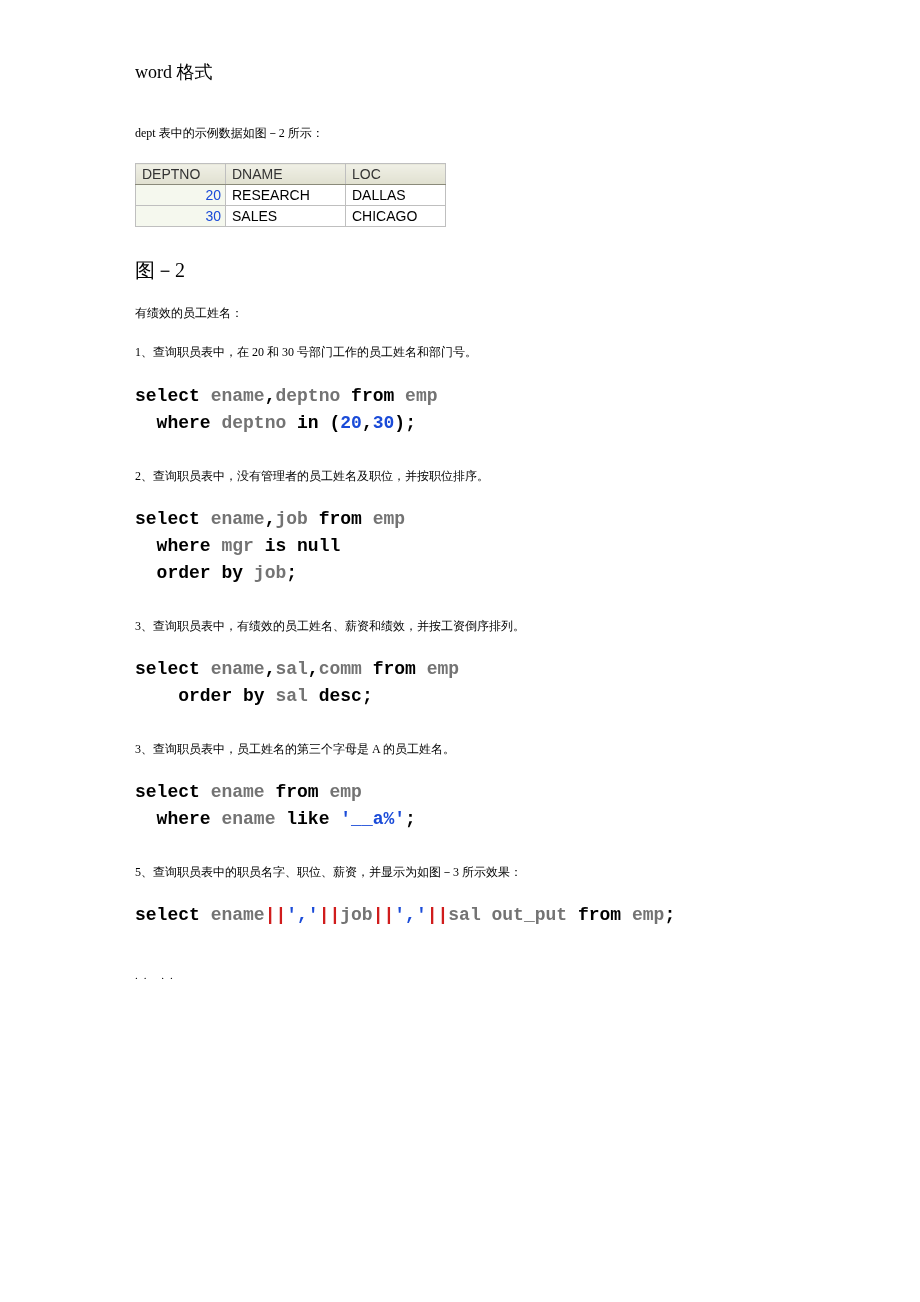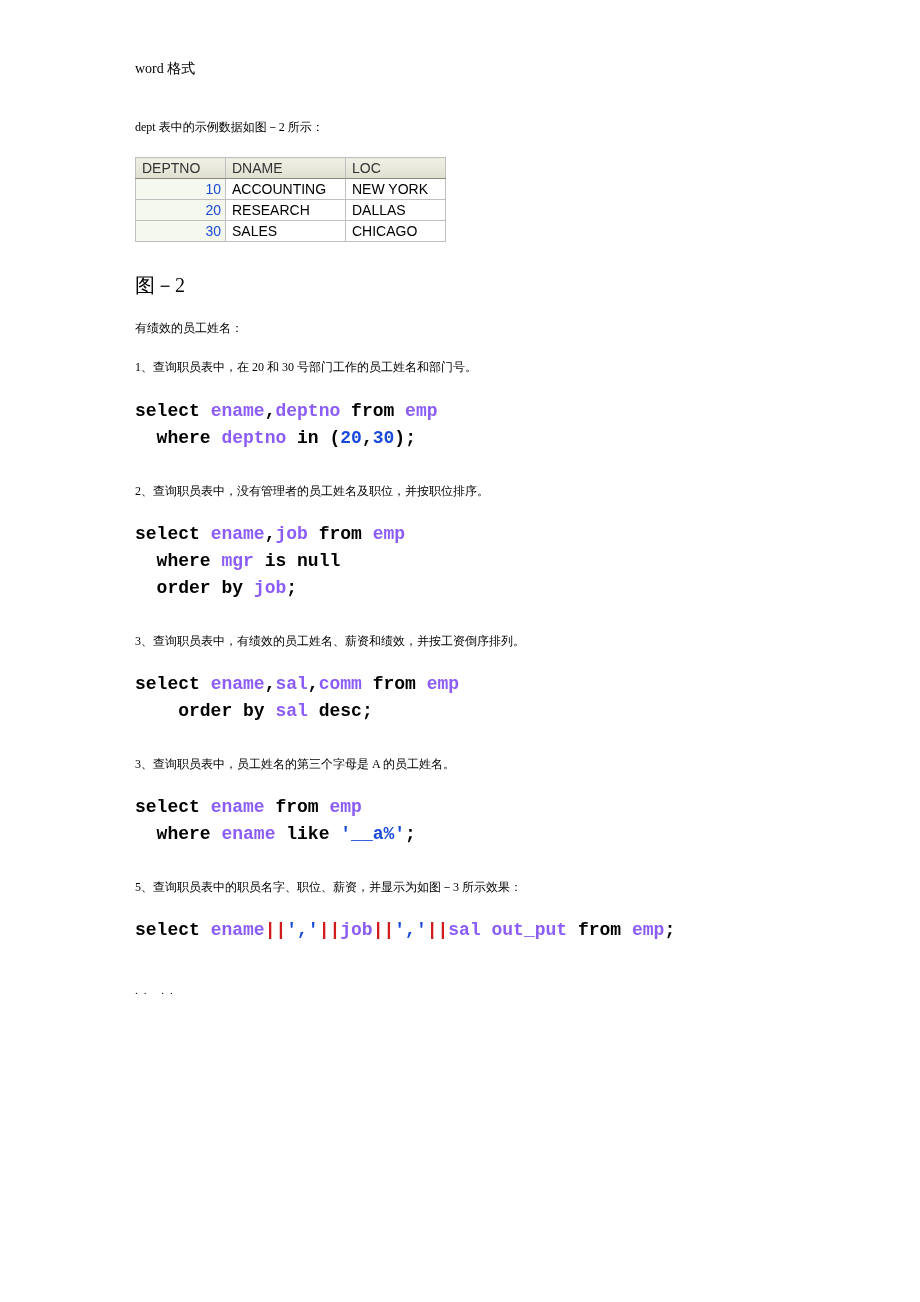--- a/index.html
+++ b/index.html
@@ -6,21 +6,21 @@
   body {
     background: #ffffff;
     width: 920px;
     margin: 0 auto;
     font-family: "SimSun", "宋体", serif;
     font-size: 16px;
     color: #000;
     padding: 60px 135px 40px 135px;
   }
   .header-note {
-    font-size: 14px;
+    font-size: 18px;
     margin-bottom: 40px;
   }
   .body-text {
     font-size: 12px;
     line-height: 1.6;
     margin-bottom: 20px;
   }
   .table-wrap {
     margin: 10px 0 30px 0;
   }
@@ -57,21 +57,21 @@
   }
   .code {
     font-family: Consolas, "Courier New", monospace;
     font-size: 18px;
     font-weight: bold;
     line-height: 1.5;
     margin: 18px 0 30px 0;
     white-space: pre;
   }
   .kw   { color: #000000; }
-  .col  { color: #8b5cf6; }
+  .col  { color: #737373; }
   .num  { color: #1a4bd8; }
   .str  { color: #1a4bd8; }
   .op   { color: #d01c1c; }
   .indent { display:inline-block; width: 2ch; }
   .indent2 { display:inline-block; width: 4ch; }
   .footer-dots {
     margin-top: 40px;
     font-size: 11px;
     letter-spacing: 6px;
   }
@@ -86,25 +86,20 @@
 <div class="table-wrap">
   <table class="data">
     <thead>
       <tr>
         <th class="col-deptno">DEPTNO</th>
         <th class="col-dname">DNAME</th>
         <th class="col-loc">LOC</th>
       </tr>
     </thead>
     <tbody>
-      <tr>
-        <td class="num">10</td>
-        <td class="txt">ACCOUNTING</td>
-        <td class="txt">NEW YORK</td>
-      </tr>
       <tr>
         <td class="num">20</td>
         <td class="txt">RESEARCH</td>
         <td class="txt">DALLAS</td>
       </tr>
       <tr>
         <td class="num">30</td>
         <td class="txt">SALES</td>
         <td class="txt">CHICAGO</td>
       </tr>

